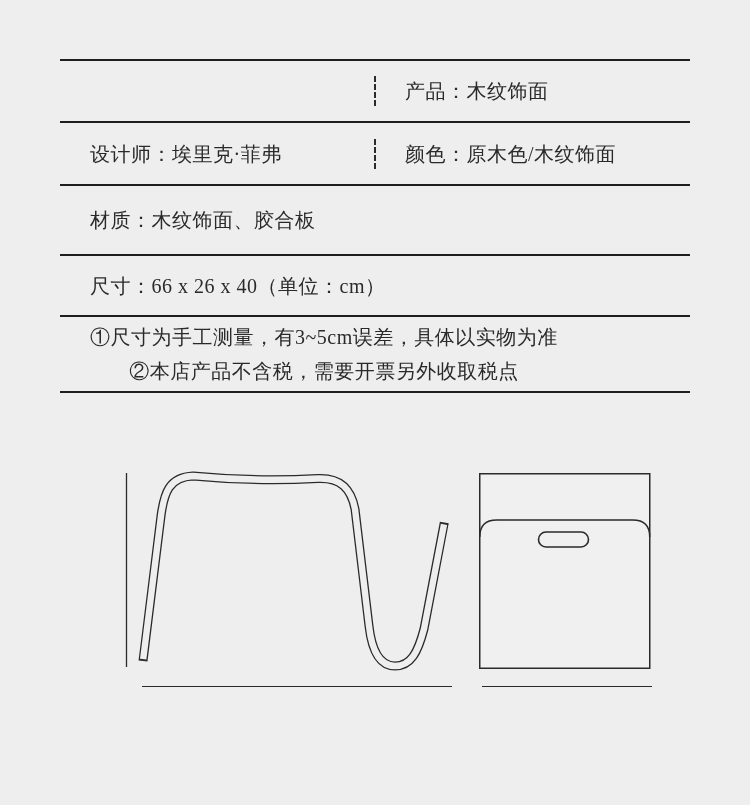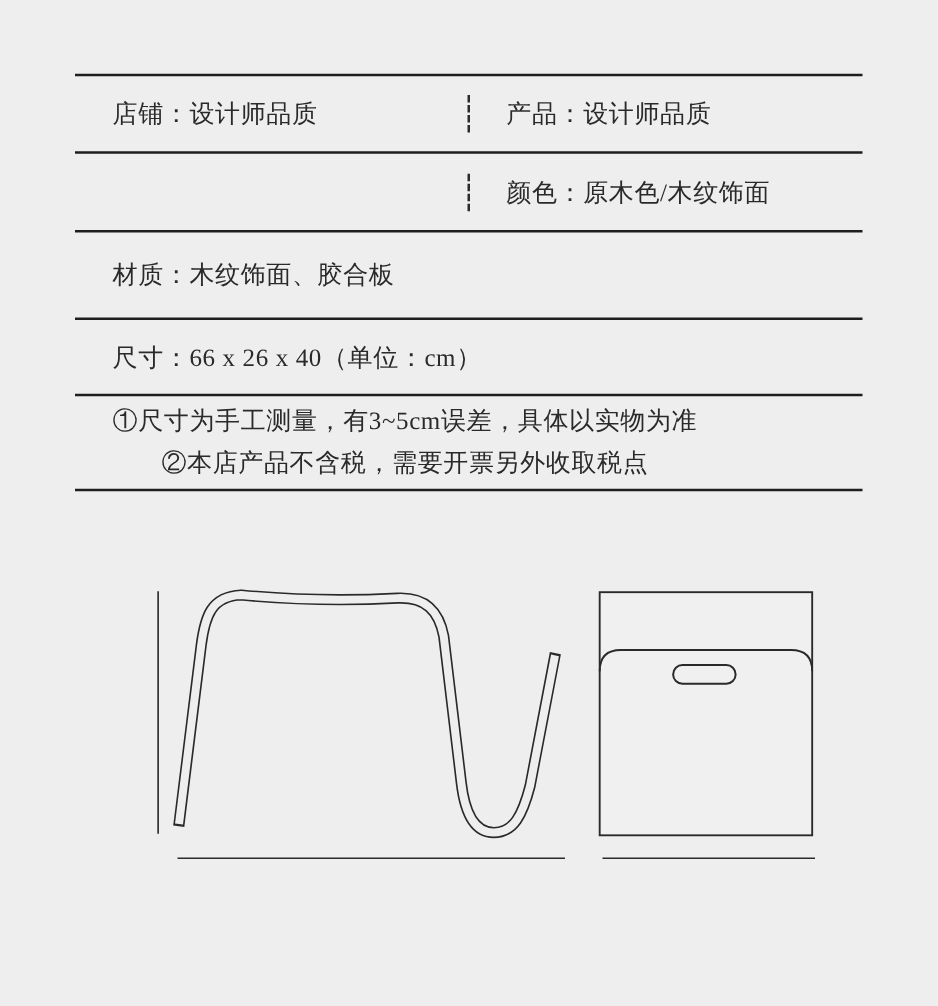--- a/index.html
+++ b/index.html
@@ -65,26 +65,26 @@
     width:750px; height:375px;
   }
   .drawing svg{display:block;color:var(--stroke);}
 </style>
 </head>
 <body>
 
 <div class="spec-table">
 
   <div class="spec-row r1">
-    <span class="cell c1">店铺：设计师品质</span>
     <span class="divider"></span>
-    <span class="cell c2">产品：设计师品质</span>
+    <span class="cell c2">产品：木纹饰面</span>
   </div>
 
   <div class="spec-row r2">
+    <span class="cell c1">设计师：埃里克·菲弗</span>
     <span class="divider"></span>
     <span class="cell c2">颜色：原木色/木纹饰面</span>
   </div>
 
   <div class="spec-row r3">
     <span class="cell c1">材质：木纹饰面、胶合板</span>
   </div>
 
   <div class="spec-row r4">
     <span class="cell c1">尺寸：66 x 26 x 40（单位：cm）</span>

